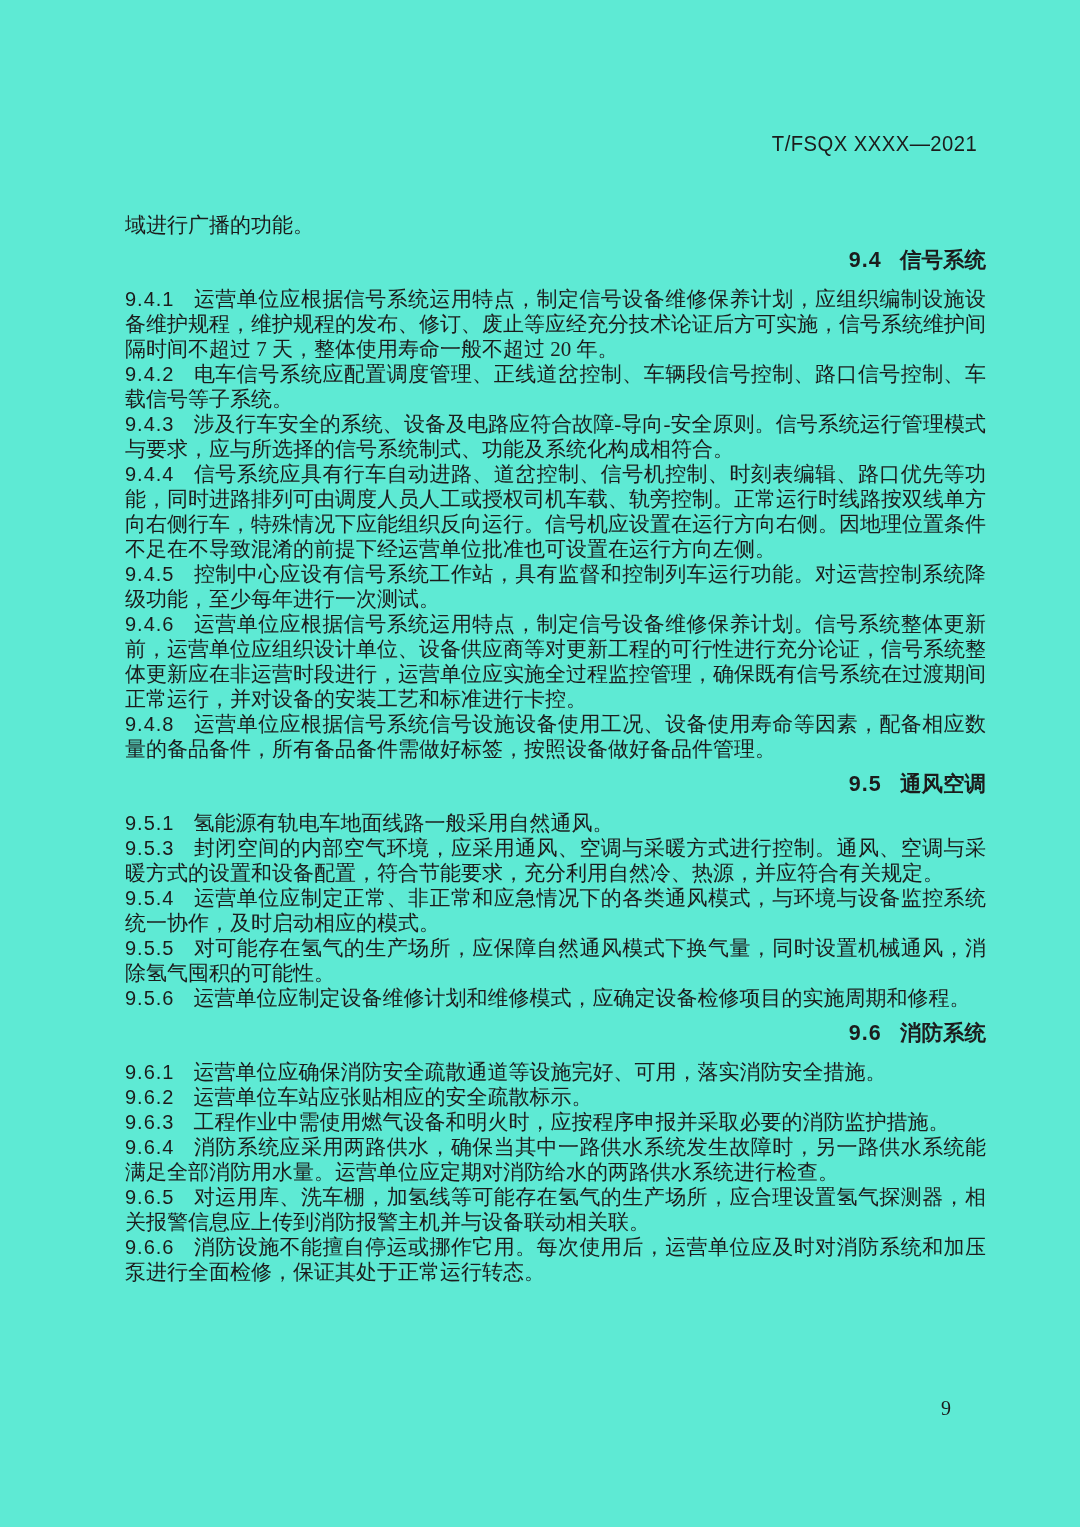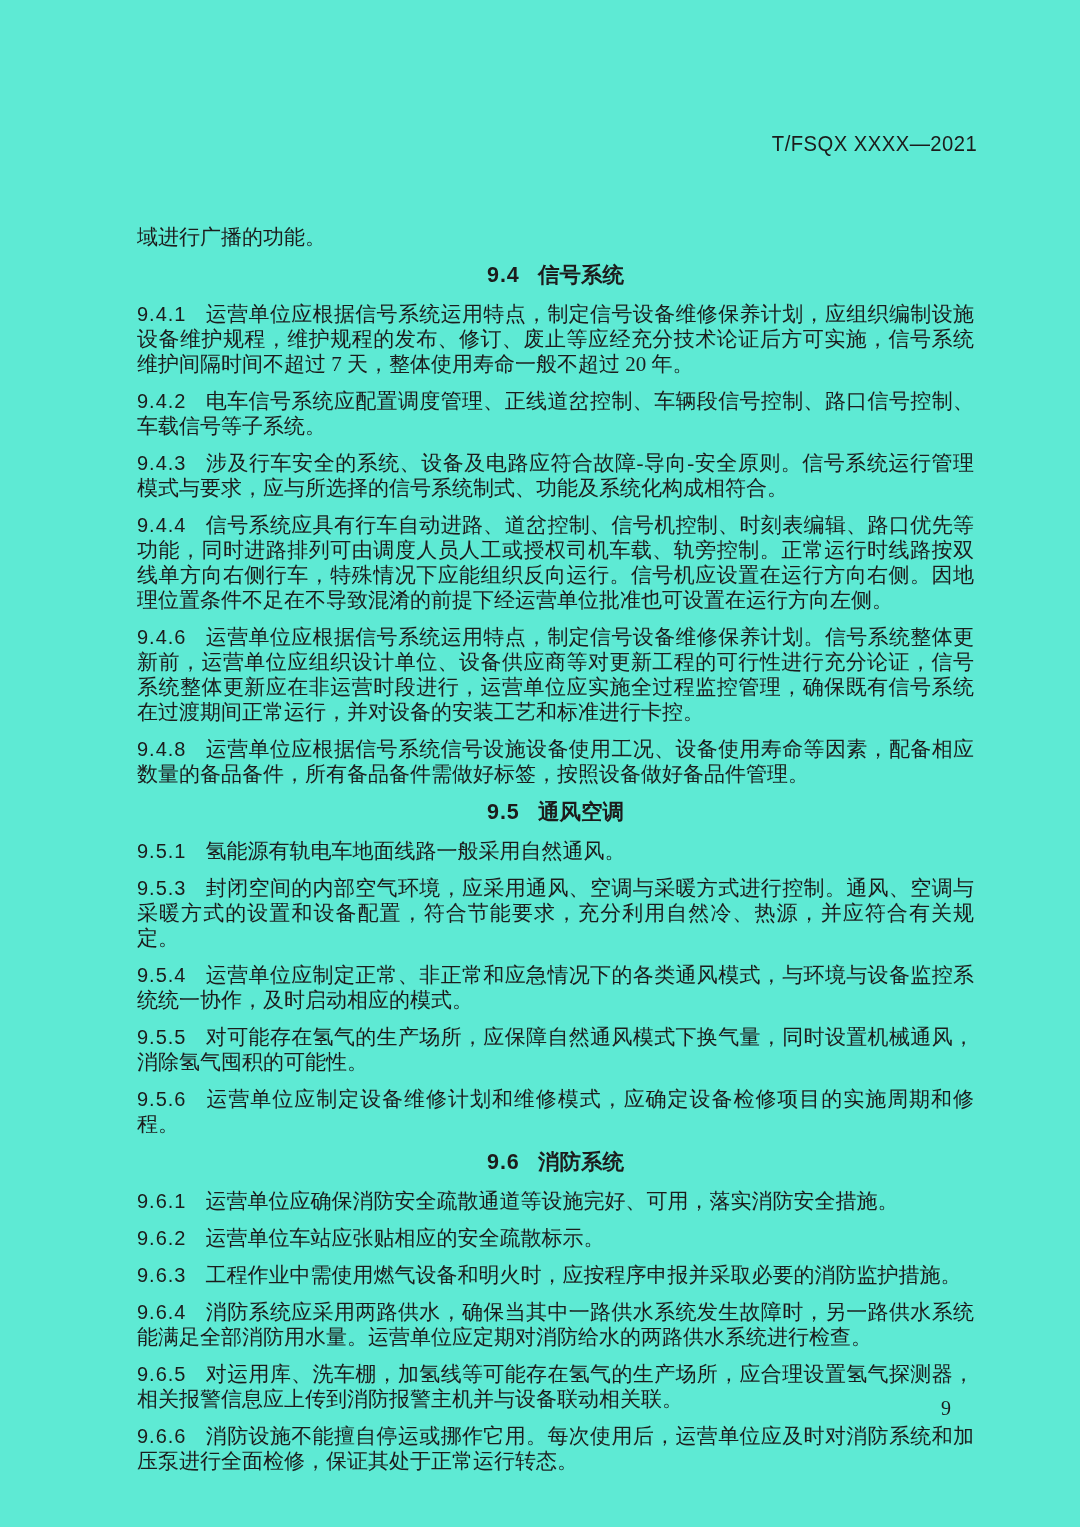--- a/index.html
+++ b/index.html
@@ -32,29 +32,29 @@
     left: 125px;
     top: 213px;
     width: 861px;
     font-family: "Liberation Serif", "DejaVu Serif", serif;
     font-size: 21px;
     line-height: 25px;
     text-align: justify;
     color: #1c1c1c;
   }
   .content p {
-    margin: 12px;
+    margin: 0;
   }
   .section-heading {
     margin: 9px 0 14px 0;
     font-family: "Liberation Sans", "DejaVu Sans", sans-serif;
     font-weight: bold;
     font-size: 21.5px;
     line-height: 26px;
-    text-align: center;
+    text-align: right;
   }
   .section-heading .h-num {
     letter-spacing: 1px;
     margin-right: 0.85em;
   }
   .clause .cnum {
     font-family: "Liberation Sans", "DejaVu Sans", sans-serif;
     font-size: 20px;
     letter-spacing: 1px;
     margin-right: 0.95em;
@@ -78,20 +78,21 @@
   <div class="content">
 
     <p class="clause"><span>域进行广播的功能。</span></p>
 
     <h2 class="section-heading"><span class="h-num">9.4</span><span>信号系统</span></h2>
 
     <p class="clause"><span class="cnum">9.4.1</span><span>运营单位应根据信号系统运用特点，制定信号设备维修保养计划，应组织编制设施设备维护规程，维护规程的发布、修订、废止等应经充分技术论证后方可实施，信号系统维护间隔时间不超过 7 天，整体使用寿命一般不超过 20 年。</span></p>
     <p class="clause"><span class="cnum">9.4.2</span><span>电车信号系统应配置调度管理、正线道岔控制、车辆段信号控制、路口信号控制、车载信号等子系统。</span></p>
     <p class="clause"><span class="cnum">9.4.3</span><span>涉及行车安全的系统、设备及电路应符合故障-导向-安全原则。信号系统运行管理模式与要求，应与所选择的信号系统制式、功能及系统化构成相符合。</span></p>
     <p class="clause"><span class="cnum">9.4.4</span><span>信号系统应具有行车自动进路、道岔控制、信号机控制、时刻表编辑、路口优先等功能，同时进路排列可由调度人员人工或授权司机车载、轨旁控制。正常运行时线路按双线单方向右侧行车，特殊情况下应能组织反向运行。信号机应设置在运行方向右侧。因地理位置条件不足在不导致混淆的前提下经运营单位批准也可设置在运行方向左侧。</span></p>
+    <p class="clause"><span class="cnum">9.4.5</span><span>控制中心应设有信号系统工作站，具有监督和控制列车运行功能。对运营控制系统降级功能，至少每年进行一次测试。</span></p>
     <p class="clause"><span class="cnum">9.4.6</span><span>运营单位应根据信号系统运用特点，制定信号设备维修保养计划。信号系统整体更新前，运营单位应组织设计单位、设备供应商等对更新工程的可行性进行充分论证，信号系统整体更新应在非运营时段进行，运营单位应实施全过程监控管理，确保既有信号系统在过渡期间正常运行，并对设备的安装工艺和标准进行卡控。</span></p>
     <p class="clause"><span class="cnum">9.4.8</span><span>运营单位应根据信号系统信号设施设备使用工况、设备使用寿命等因素，配备相应数量的备品备件，所有备品备件需做好标签，按照设备做好备品件管理。</span></p>
 
     <h2 class="section-heading"><span class="h-num">9.5</span><span>通风空调</span></h2>
 
     <p class="clause"><span class="cnum">9.5.1</span><span>氢能源有轨电车地面线路一般采用自然通风。</span></p>
     <p class="clause"><span class="cnum">9.5.3</span><span>封闭空间的内部空气环境，应采用通风、空调与采暖方式进行控制。通风、空调与采暖方式的设置和设备配置，符合节能要求，充分利用自然冷、热源，并应符合有关规定。</span></p>
     <p class="clause"><span class="cnum">9.5.4</span><span>运营单位应制定正常、非正常和应急情况下的各类通风模式，与环境与设备监控系统统一协作，及时启动相应的模式。</span></p>
     <p class="clause"><span class="cnum">9.5.5</span><span>对可能存在氢气的生产场所，应保障自然通风模式下换气量，同时设置机械通风，消除氢气囤积的可能性。</span></p>
     <p class="clause"><span class="cnum">9.5.6</span><span>运营单位应制定设备维修计划和维修模式，应确定设备检修项目的实施周期和修程。</span></p>

